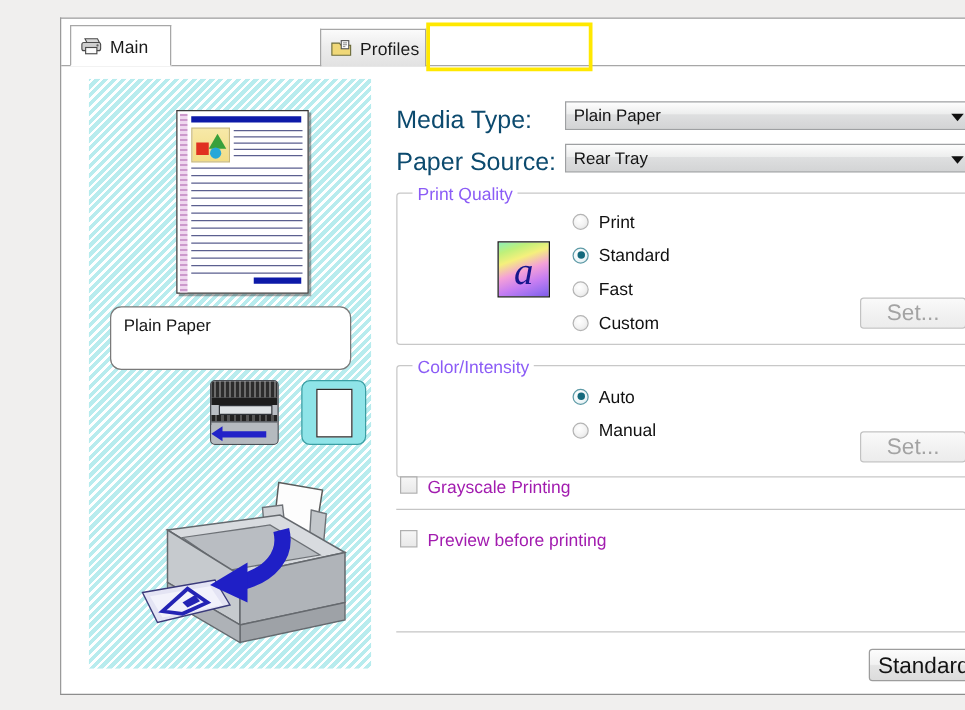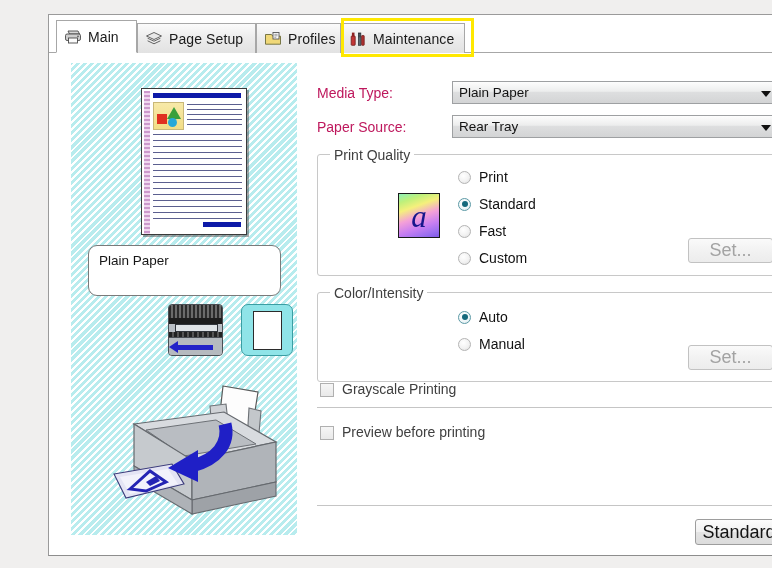--- a/index.html
+++ b/index.html
@@ -239,22 +239,22 @@
     top: 315px;
     width: 188px;
     height: 150px;
   }
 
   
   .content { position: absolute; left: 258px; top: 47px; width: 482px; height: 474px; }
 
   .row-label {
     position: absolute;
-    font-size: 14px;
-    color: #be185d;
+    font-size: 20px;
+    color: #0c4a6e;
     white-space: nowrap;
   }
   .combo {
     position: absolute;
     height: 23px;
     background: linear-gradient(to bottom,#fdfdfd 0%,#eceded 45%,#dedfe0 46%,#d3d4d5 100%);
     border: 1px solid #9ea0a2;
     box-sizing: border-box;
     display: flex;
     align-items: center;
@@ -278,21 +278,21 @@
     border: 1px solid #c8c8c8;
     border-radius: 3px;
     box-sizing: border-box;
   }
   .group-title {
     position: absolute;
     top: -8px; left: 12px;
     background: #ffffff;
     padding: 0 4px;
     font-size: 14px;
-    color: #404040;
+    color: #8b5cf6;
     white-space: nowrap;
   }
 
   
   .radio-row {
     position: absolute;
     display: flex;
     align-items: center;
     font-size: 14px;
     color: #111111;
@@ -362,23 +362,23 @@
     justify-content: center;
     cursor: default;
   }
   .btn.disabled { color: #a3a3a3; border-color: #c2c2c2;
     background: linear-gradient(to bottom,#fafafa 0%,#f2f2f2 50%,#ececec 100%); }
 
   
   .check-row {
     position: absolute;
     display: flex;
-    align-items: flex-end;
+    align-items: flex-start;
     font-size: 14px;
-    color: #404040;
+    color: #a21caf;
     white-space: nowrap;
     cursor: default;
   }
   .checkbox {
     width: 14px; height: 14px;
     background: linear-gradient(to bottom,#f6f6f6,#e9e9e9);
     border: 1px solid #b0b0b0;
     box-sizing: border-box;
     margin-right: 8px;
     flex: 0 0 auto;
@@ -405,54 +405,32 @@
           <svg width="18" height="16" viewBox="0 0 18 16">
             <path d="M4 2h10l1.5 3H5.5z" fill="#d8d8d8" stroke="#4a4a4a" stroke-width="0.9"></path>
             <rect x="1.5" y="5" width="15" height="6.5" rx="1.6" fill="#cfcfcf" stroke="#4a4a4a" stroke-width="0.9"></rect>
             <rect x="4.5" y="9" width="9" height="5" fill="#fbfbfb" stroke="#4a4a4a" stroke-width="0.9"></rect>
             <circle cx="14" cy="7.3" r="0.9" fill="#5e5e5e"></circle>
           </svg>
         </span>
         <span class="tab-label">Main</span>
       </div>
 
-      <div class="tab" style="left:88px;width:119px;">
-        <span class="tab-icon">
-          <svg width="18" height="16" viewBox="0 0 18 16">
-            <path d="M9 1.5 16.5 5 9 8.5 1.5 5z" fill="#e9e9e9" stroke="#555" stroke-width="0.9"></path>
-            <path d="M2.6 7.2 9 10.2 15.4 7.2" fill="none" stroke="#555" stroke-width="0.9"></path>
-            <path d="M2.6 9.8 9 12.8 15.4 9.8" fill="none" stroke="#555" stroke-width="0.9"></path>
-          </svg>
-        </span>
-        <span class="tab-label">Page Setup</span>
-      </div>
 
       <div class="tab" style="left:207px;width:85px;align-items:center;">
         <span class="tab-icon">
           <svg width="18" height="16" viewBox="0 0 18 16">
             <path d="M1.5 3.5h6l1.3 1.7h7.7v8H1.5z" fill="#f0d878" stroke="#6b6b3a" stroke-width="0.9"></path>
             <rect x="9" y="1.5" width="6" height="6.5" fill="#ffffff" stroke="#555" stroke-width="0.9"></rect>
             <path d="M10.3 3.3h3.3M10.3 4.8h3.3M10.3 6.3h2" stroke="#777" stroke-width="0.7"></path>
           </svg>
         </span>
         <span class="tab-label">Profiles</span>
       </div>
 
-      <div class="tab" style="left:292px;width:124px;">
-        <span class="tab-icon">
-          <svg width="18" height="16" viewBox="0 0 18 16">
-            <rect x="2.2" y="5" width="4" height="9.3" rx="0.7" fill="#c33636" stroke="#6d1b1b" stroke-width="0.8"></rect>
-            <rect x="2.9" y="1.6" width="2.6" height="3.6" fill="#8d2222"></rect>
-            <rect x="9.4" y="2" width="2.4" height="12.3" fill="#5e6a74" stroke="#33393f" stroke-width="0.8"></rect>
-            <path d="M9.4 2.6h2.4M9.4 4.2h2.4M9.4 5.8h2.4" stroke="#2b3036" stroke-width="0.7"></path>
-            <rect x="12.6" y="4.5" width="2.6" height="9.8" rx="0.6" fill="#b03030" stroke="#6d1b1b" stroke-width="0.8"></rect>
-          </svg>
-        </span>
-        <span class="tab-label">Maintenance</span>
-      </div>
 
       <div class="highlight-box"></div>
     </div>
 
     <div class="preview-panel">
 
       <div class="doc-page">
         <div class="doc-margin-strip"></div>
         <div class="doc-header-bar"></div>
         <div class="doc-thumb">

